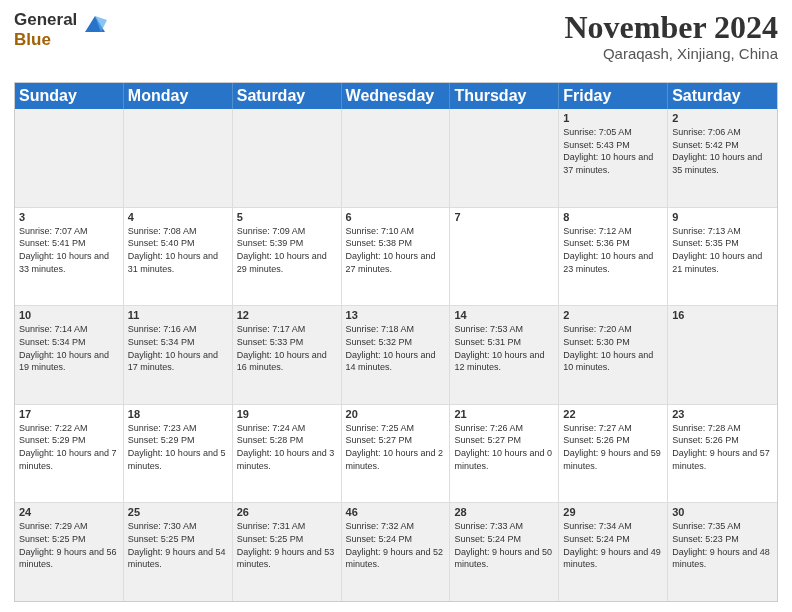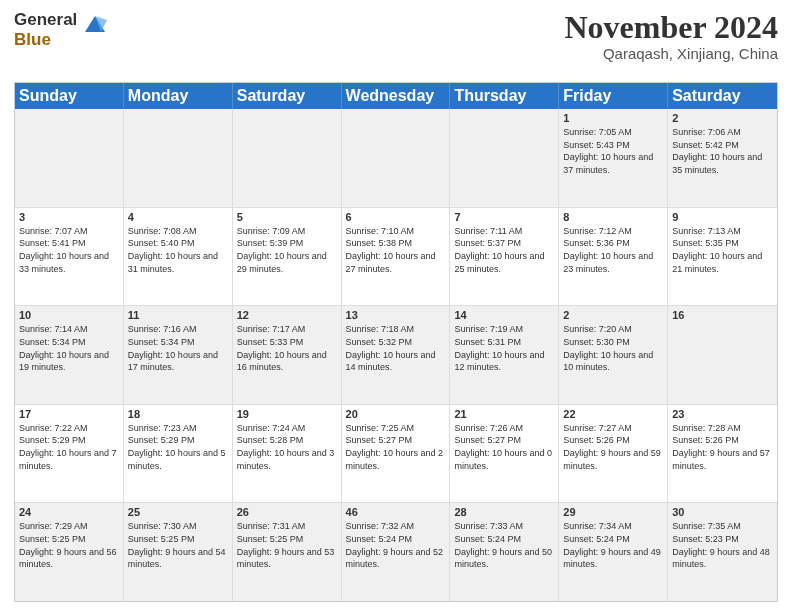--- a/index.html
+++ b/index.html
@@ -171,23 +171,20 @@
 Daylight: 10 hours and 29 minutes.</div>
           </div>
           <div class="cal-cell">
             <span class="day-num">6</span>
             <div class="day-info">Sunrise: 7:10 AM
 Sunset: 5:38 PM
 Daylight: 10 hours and 27 minutes.</div>
           </div>
           <div class="cal-cell">
             <span class="day-num">7</span>
-            <div class="day-info">Sunrise: 7:11 AM
-Sunset: 5:37 PM
-Daylight: 10 hours and 25 minutes.</div>
           </div>
           <div class="cal-cell">
             <span class="day-num">8</span>
             <div class="day-info">Sunrise: 7:12 AM
 Sunset: 5:36 PM
 Daylight: 10 hours and 23 minutes.</div>
           </div>
           <div class="cal-cell">
             <span class="day-num">9</span>
             <div class="day-info">Sunrise: 7:13 AM
@@ -215,21 +212,21 @@
 Daylight: 10 hours and 16 minutes.</div>
           </div>
           <div class="cal-cell shaded">
             <span class="day-num">13</span>
             <div class="day-info">Sunrise: 7:18 AM
 Sunset: 5:32 PM
 Daylight: 10 hours and 14 minutes.</div>
           </div>
           <div class="cal-cell shaded">
             <span class="day-num">14</span>
-            <div class="day-info">Sunrise: 7:19 AM
+            <div class="day-info">Sunrise: 7:53 AM
 Sunset: 5:31 PM
 Daylight: 10 hours and 12 minutes.</div>
           </div>
           <div class="cal-cell shaded">
             <span class="day-num">2</span>
             <div class="day-info">Sunrise: 7:20 AM
 Sunset: 5:30 PM
 Daylight: 10 hours and 10 minutes.</div>
           </div>
           <div class="cal-cell shaded">

